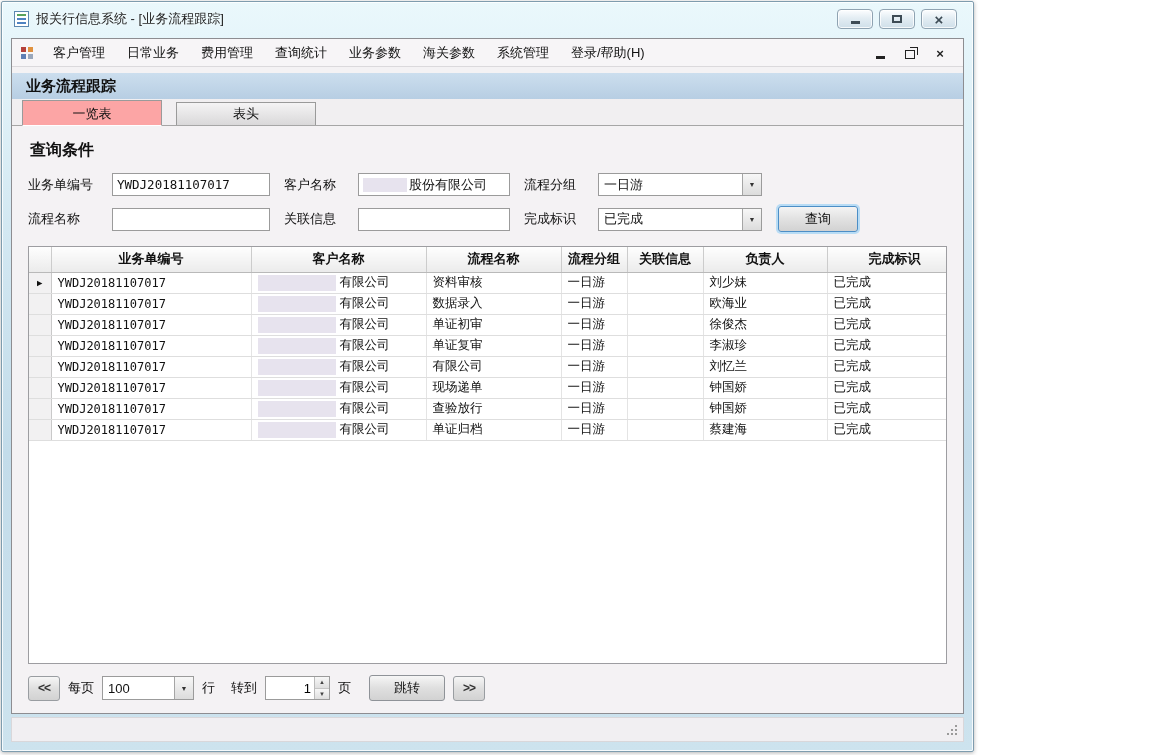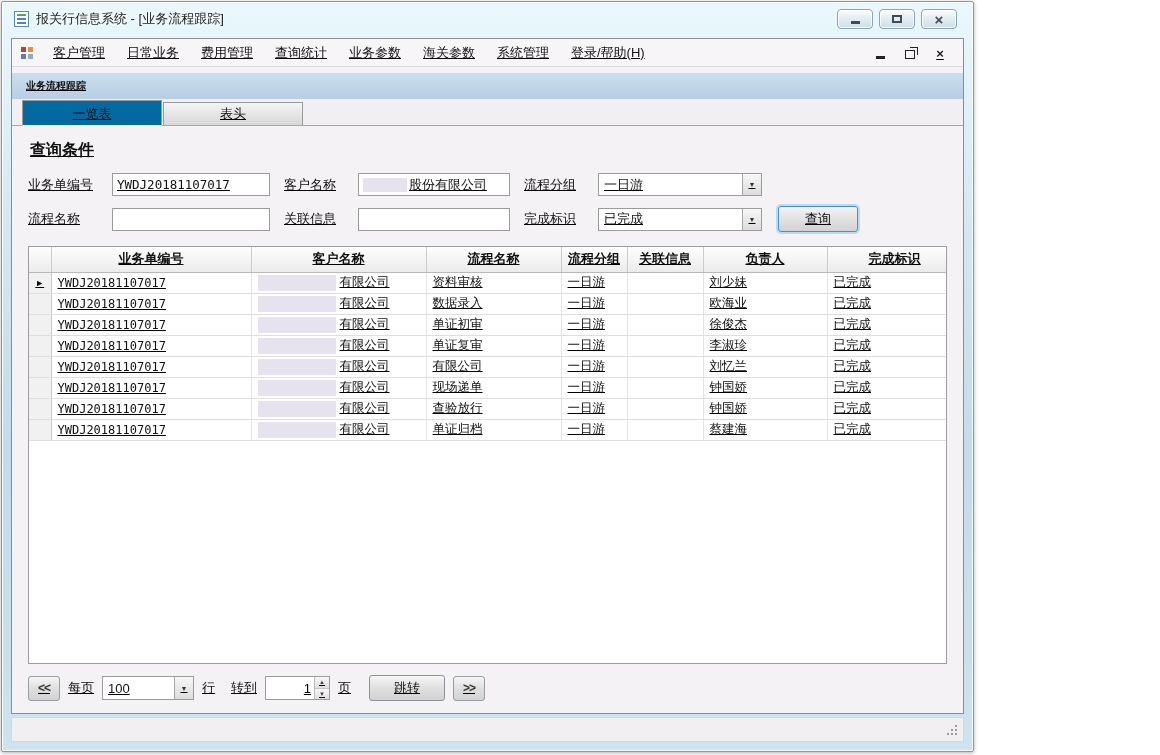--- a/index.html
+++ b/index.html
@@ -24,49 +24,49 @@
     background:linear-gradient(180deg,#fdfeff,#e3edf3 45%,#cfdfe9);
     display:flex; align-items:center; justify-content:center; color:#3d4b55;
     font-size:13px; line-height:1; box-shadow:inset 0 0 0 1px rgba(255,255,255,.8); }
   .glyph-min { width:9px; height:3px; background:#3d4b55; margin-top:7px; }
   .glyph-max { width:10px; height:8px; border:2px solid #3d4b55; }
   .glyph-close { font-weight:bold; font-size:15px; }
 
   .inner { position:absolute; left:9px; right:9px; top:36px; bottom:9px;
     display:flex; flex-direction:column; }
   .client { flex:1; min-height:0; border:1px solid #8d8d91; background:#f4f2f4;
-    display:flex; flex-direction:column;text-decoration:underline; }
+    display:flex; flex-direction:column; }
 
   
   .menubar { height:28px; background:#f7f5f7; border-bottom:1px solid #dbd9dc;
     display:flex; align-items:center; padding:0 10px 0 8px; }
   .menu-grid-icon { width:14px; height:14px; position:relative; margin-right:8px; flex:0 0 auto; }
   .menu-grid-icon::before { content:''; position:absolute; left:1px; top:1px; width:5px; height:5px;
     background:#b5413a; box-shadow:7px 0 0 #e0913f, 0 7px 0 #5f7fb4, 7px 7px 0 #9aa7bb; }
   .menu-item { padding:0 11px; font-size:13px; color:#111; line-height:26px; cursor:default; }
   .mdi-ctrls { margin-left:auto; display:flex; align-items:center; gap:16px; padding-right:6px; }
   .mdi-btn { color:#222; display:flex; align-items:flex-end; justify-content:center;
     width:14px; height:14px; font-size:13px; font-weight:bold; line-height:1; }
   .mdi-min { width:9px; height:3px; background:#222; margin-bottom:1px; }
   .mdi-restore { width:10px; height:9px; border:1.5px solid #222; position:relative; background:#f7f5f7; margin-bottom:1px; }
   .mdi-restore::before { content:''; position:absolute; right:-4px; top:-4px; width:7px; height:7px;
     border:1.5px solid #222; border-left:none; border-bottom:none; }
 
   
   .page-header { margin-top:6px; height:26px; background:linear-gradient(180deg,#ccdeee,#b7cee3);
     display:flex; align-items:center; padding-left:14px;
-    font-size:10px; font-weight:bold; color:#111; }
+    font-size:15px; font-weight:bold; color:#111; }
   .tabstrip { height:27px; background:#f1eff1; display:flex; align-items:flex-end;
     padding-left:10px; border-bottom:1px solid #a6a6a6; position:relative; }
   .tab { width:140px; text-align:center; font-size:13px; color:#111;
     border:1px solid #9a9a9a; border-bottom:none; cursor:default; }
-  .tab.active { background:#0369a1; height:26px; line-height:25px; position:relative;
+  .tab.active { background:#fca5a5; height:26px; line-height:25px; position:relative;
     z-index:2; margin-bottom:-1px; border-bottom:1px solid #ffffff; }
   .tab.inactive { background:linear-gradient(180deg,#f5f4f5,#d9d8d9); height:23px;
-    line-height:22px; margin-left:1px; }
+    line-height:22px; margin-left:14px; }
 
   
   .content { flex:1; min-height:0; display:flex; flex-direction:column;
     padding:8px 16px 10px 16px; background:#f4f2f4; }
   .section-title { font-size:16px; font-weight:bold; color:#111; margin:6px 0 12px 2px; }
 
   .frow { display:flex; align-items:center; margin-bottom:10px; }
   .flabel { font-size:13px; color:#111; flex:0 0 auto; }
   .lbl1 { width:84px; }
   .lbl2 { width:74px; margin-left:14px; }

